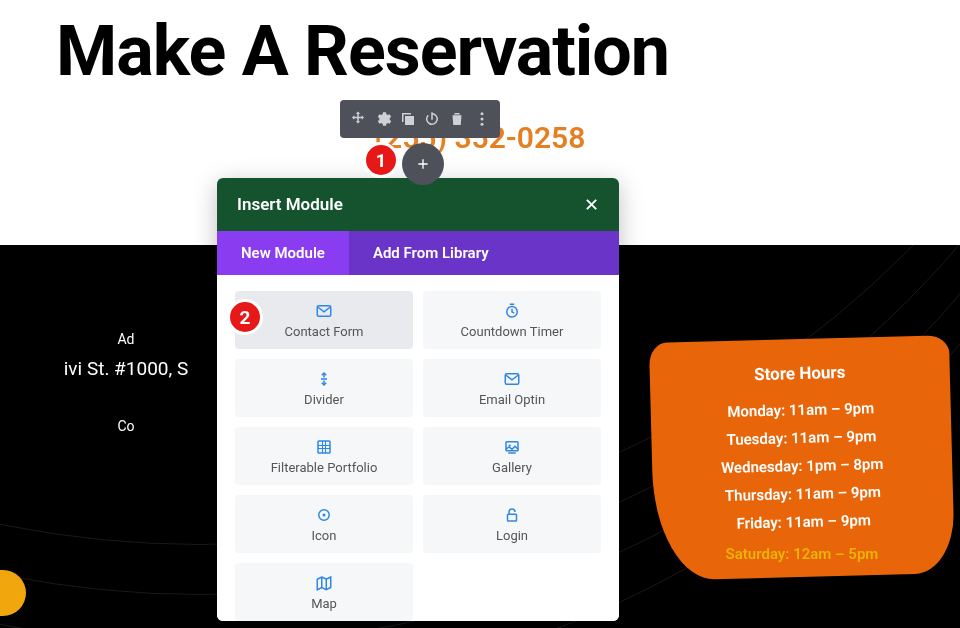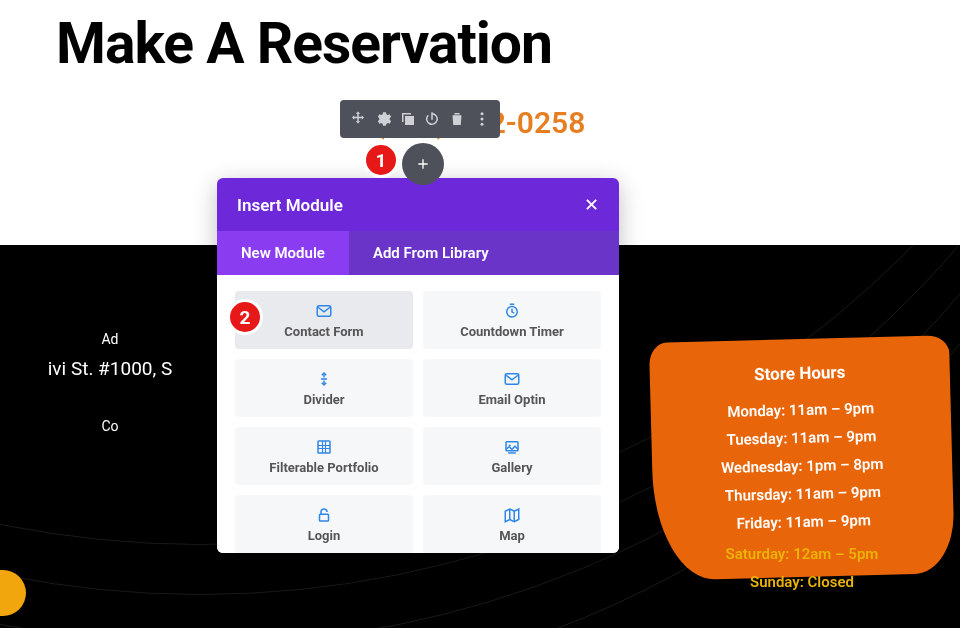--- a/index.html
+++ b/index.html
@@ -1,53 +1,53 @@
 <!DOCTYPE html>
 <html><head>
 <meta charset="utf-8">
 <style>
 *{margin:0;padding:0;box-sizing:border-box;font-family:-apple-system,BlinkMacSystemFont,"Segoe UI",Roboto,sans-serif}
 body{width:960px;height:628px;overflow:hidden;position:relative;background:#fff}
-.heading{font-size:57px;font-weight:700;color:#000;padding:10px 0 0 56px;letter-spacing:-1px}
+.heading{font-size:70px;font-weight:700;color:#000;padding:10px 0 0 56px;letter-spacing:-1px}
 .phone{text-align:center;font-size:30px;font-weight:600;color:#e67e22;margin-top:28px}
 .dark-section{position:absolute;top:245px;left:0;right:0;bottom:0;background:#000;overflow:hidden}
 .curves{position:absolute;inset:0;opacity:.25}
 .curve{position:absolute;border:1px solid #666;border-radius:50%;width:2000px;height:2000px}
 .c1{left:-800px;top:-1700px}
 .c2{left:-800px;top:-1650px}
 .c3{left:-800px;top:-1600px}
 .c4{left:-800px;top:-1550px}
-.info-col{position:absolute;left:0;top:86px;width:220px;color:#fff}
+.info-col{position:absolute;left:16px;top:86px;width:220px;color:#fff}
 .info-label{font-size:14px;text-align:center;margin-bottom:10px}
 .info-value{font-size:19px;font-weight:400;text-align:center;margin-bottom:38px}
 .hours-card{position:absolute;right:8px;top:94px;width:300px;background:#e8650a;border-radius:18px 22px 40px 60px/22px 18px 60px 110px;padding:24px 18px 36px;color:#fff;text-align:center;transform:rotate(-1.5deg)}
 .hours-title{font-size:17px;font-weight:700;margin-bottom:18px}
 .hours-line{font-size:15px;font-weight:600;margin-bottom:10px}
 .hours-extra{position:absolute;right:8px;top:300px;width:300px;color:#eab308;text-align:center}
 .mini-toolbar{position:absolute;left:340px;top:100px;width:160px;height:38px;background:#4e5159;border-radius:4px;display:flex;align-items:center;justify-content:space-around;padding:0 6px}
 .mini-toolbar svg{fill:#cfd1d6}
 .mini-btn{width:20px;height:20px;display:flex;align-items:center;justify-content:center;cursor:pointer}
 .badge{position:absolute;width:36px;height:36px;border-radius:50%;background:#e71818;color:#fff;font-size:19px;font-weight:700;display:flex;align-items:center;justify-content:center;z-index:60;border:3px solid #fff}
 .badge-1{left:363px;top:142px}
 .badge-2{left:227px;top:299px}
 .add-btn{position:absolute;left:402px;top:143px;width:42px;height:42px;border-radius:50%;background:#4e5159;display:flex;align-items:center;justify-content:center;z-index:50}
 .add-btn svg{fill:#fff}
 .modal{position:absolute;left:217px;top:178px;width:402px;background:#fff;border-radius:6px;box-shadow:0 6px 24px rgba(0,0,0,.25);z-index:40;overflow:hidden}
-.modal-header{background:#6d28d9;color:#fff;padding:16px 20px;display:flex;align-items:center;justify-content:space-between}
+.modal-header{background:#14532d;color:#fff;padding:16px 20px;display:flex;justify-content:space-between}
 .modal-title{font-size:17px;font-weight:600}
 .modal-close{cursor:pointer;font-size:18px}
 .modal-tabs{display:flex;background:#6b34c9}
 .modal-tab{flex:0 0 auto;padding:13px 24px;color:#fff;font-size:15px;font-weight:600;cursor:pointer}
 .modal-tab.active{background:#8a3df0}
 .modal-body{padding:16px 18px 0;background:#fff}
 .module-grid{display:grid;grid-template-columns:1fr 1fr;gap:10px}
 .module-item{background:#f6f7f9;border-radius:4px;height:58px;display:flex;flex-direction:column;align-items:center;justify-content:center;cursor:pointer}
 .module-item.sel{background:#e8eaee}
 .module-icon{color:#2e87e6;margin-bottom:4px;height:18px;display:flex;align-items:center}
-.module-label{font-size:13px;color:#555;font-weight:700}
+.module-label{font-size:13px;color:#555;font-weight:400}
 .yellow-dot{position:absolute;left:0;bottom:12px;width:26px;height:46px;background:#f0a60c;border-radius:0 23px 23px 0}
 .ic{width:18px;height:18px}
 </style>
 </head>
 <body>
 
 <h1 class="heading">Make A Reservation</h1>
 <div class="phone">(255) 352-0258</div>
 
 <div class="mini-toolbar">
@@ -151,20 +151,29 @@
         <div class="module-item">
           <div class="module-icon">
             <svg width="18" height="18" viewBox="0 0 24 24">
               <rect x="4" y="5" width="16" height="12" rx="1" fill="none" stroke="#2e87e6" stroke-width="2"></rect>
               <circle cx="9" cy="10" r="1.5" fill="#2e87e6"></circle>
               <path d="M4 15l4-3 4 3 4-4 4 4" stroke="#2e87e6" stroke-width="2" fill="none"></path>
               <path d="M7 20h10" stroke="#2e87e6" stroke-width="2"></path>
             </svg>
           </div>
           <div class="module-label">Gallery</div>
+        </div>
+        <div class="module-item">
+          <div class="module-icon">
+            <svg width="18" height="18" viewBox="0 0 24 24">
+              <circle cx="12" cy="12" r="7" fill="none" stroke="#2e87e6" stroke-width="2"></circle>
+              <circle cx="12" cy="12" r="2" fill="#2e87e6"></circle>
+            </svg>
+          </div>
+          <div class="module-label">Icon</div>
         </div>
         <div class="module-item">
           <div class="module-icon">
             <svg width="18" height="18" viewBox="0 0 24 24">
               <rect x="6" y="11" width="12" height="9" rx="1" fill="none" stroke="#2e87e6" stroke-width="2"></rect>
               <path d="M8 11V8a4 4 0 018 0" fill="none" stroke="#2e87e6" stroke-width="2"></path>
             </svg>
           </div>
           <div class="module-label">Login</div>
         </div>
@@ -197,16 +206,15 @@
   <div class="hours-card">
     <div class="hours-title">Store Hours</div>
     <div class="hours-line">Monday: 11am – 9pm</div>
     <div class="hours-line">Tuesday: 11am – 9pm</div>
     <div class="hours-line">Wednesday: 1pm – 8pm</div>
     <div class="hours-line">Thursday: 11am – 9pm</div>
     <div class="hours-line">Friday: 11am – 9pm</div>
   </div>
   <div class="hours-extra">
     <div class="hours-line">Saturday: 12am – 5pm</div>
-    <div class="hours-line">Sunday: Closed</div>
   </div>
   <div class="yellow-dot"></div>
 </div>
 
 </body></html>

